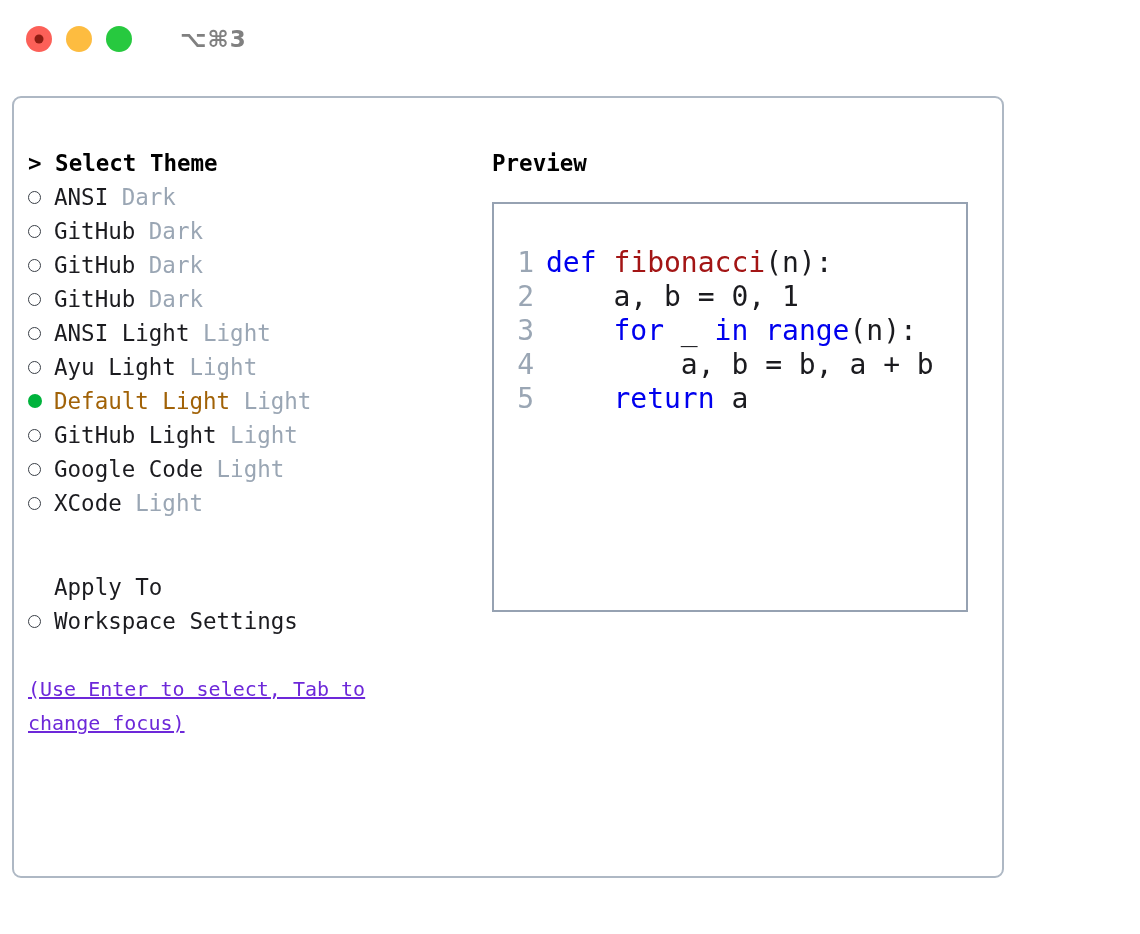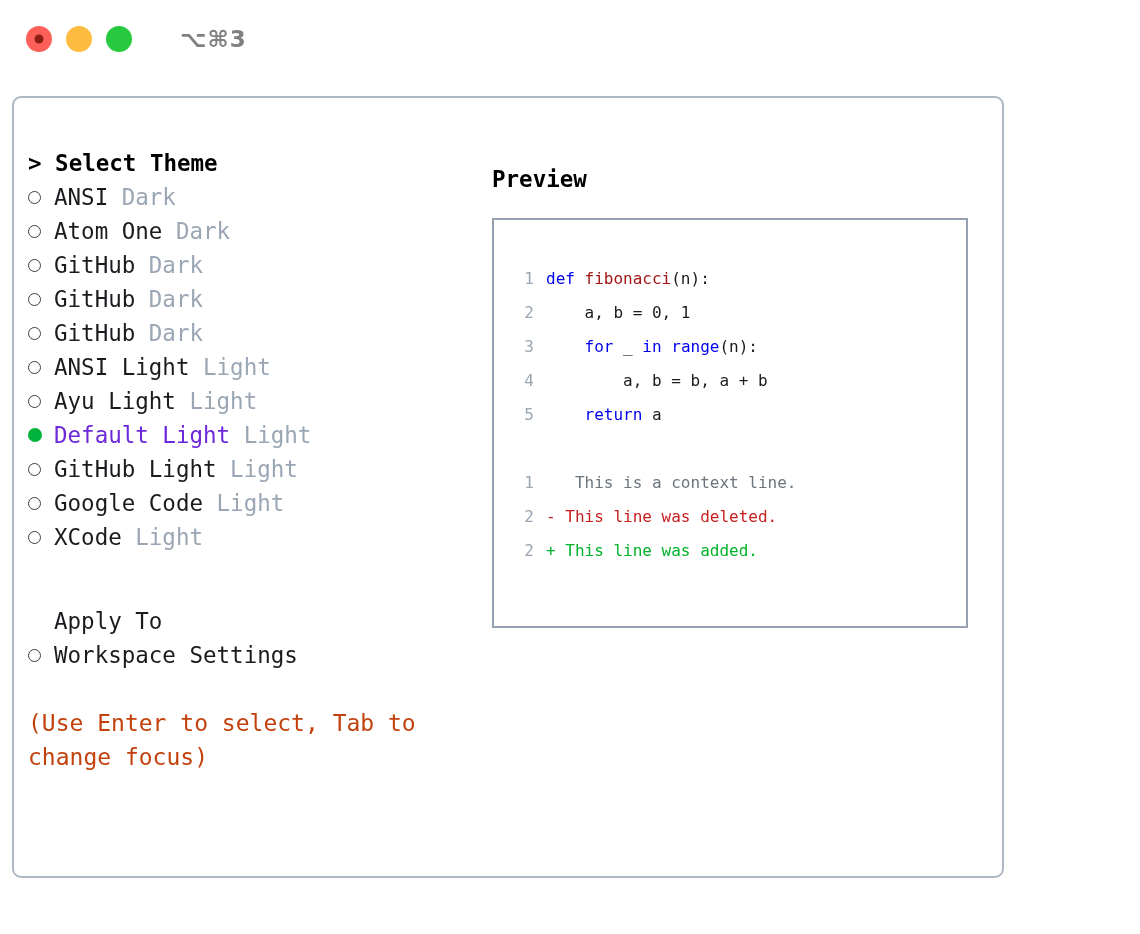--- a/index.html
+++ b/index.html
@@ -131,74 +131,74 @@
   .radio-on::before {
     content: "";
     display: inline-block;
     width: 14px;
     height: 14px;
     background: #00b33c;
     border-radius: 50%;
     vertical-align: 1px;
   }
   .item-label { color: #1b1b1f; }
-  .item-label.selected { color: #6d28d9; }
+  .item-label.selected { color: #a16207; }
   .item-tag {
     color: #9aa6b4;
   }
   .spacer-line { height: 34px; }
 
   
   #apply-to-group { margin-top: 16px; }
 
   
   #hint-block {
     margin-top: 34px;
   }
   .hint-line {
-    color: #c2410c;
-    font-size: 23px;
-    line-height: 34px;
-    height: 34px;
-    white-space: pre;
+    color: #6d28d9;
+    font-size: 20px;
+    line-height: 34px;
+    height: 34px;
+    white-space: pre;
+    text-decoration: underline;
   }
 
   
   #preview-column {
     position: absolute;
     left: 478px;
     top: 48px;
     width: 500px;
   }
   #preview-header {
     font-size: 22.5px;
     font-weight: bold;
     color: #000000;
     line-height: 34px;
     height: 34px;
     white-space: pre;
-    margin-top: 16px;
   }
   #preview-box {
     margin-top: 22px;
     width: 476px;
     height: 410px;
     border: 2px solid #96a2b2;
     box-sizing: border-box;
     background: #ffffff;
     position: relative;
   }
   #code-area {
     position: absolute;
     left: 14px;
     top: 42px;
     right: 6px;
   }
   .code-line {
-    font-size: 16px;
+    font-size: 28px;
     line-height: 34px;
     height: 34px;
     white-space: pre;
     color: #1b1b1f;
   }
   .lineno {
     display: inline-block;
     width: 26px;
     text-align: right;
     color: #9aa6b4;
@@ -228,21 +228,20 @@
 
   <div id="main-panel">
     <div id="panel-body">
 
       <div id="theme-column">
 
         <div class="tui-line section-header">&gt; Select Theme</div>
 
         <div id="theme-list">
             <div class="tui-line"><span class="marker-dot radio-off"></span><span class="item-label">ANSI</span><span> </span><span class="item-tag">Dark</span></div>
-            <div class="tui-line"><span class="marker-dot radio-off"></span><span class="item-label">Atom One</span><span> </span><span class="item-tag">Dark</span></div>
             <div class="tui-line"><span class="marker-dot radio-off"></span><span class="item-label">GitHub</span><span> </span><span class="item-tag">Dark</span></div>
             <div class="tui-line"><span class="marker-dot radio-off"></span><span class="item-label">GitHub</span><span> </span><span class="item-tag">Dark</span></div>
             <div class="tui-line"><span class="marker-dot radio-off"></span><span class="item-label">GitHub</span><span> </span><span class="item-tag">Dark</span></div>
             <div class="tui-line"><span class="marker-dot radio-off"></span><span class="item-label">ANSI Light</span><span> </span><span class="item-tag">Light</span></div>
             <div class="tui-line"><span class="marker-dot radio-off"></span><span class="item-label">Ayu Light</span><span> </span><span class="item-tag">Light</span></div>
             <div class="tui-line"><span class="marker-dot radio-on"></span><span class="item-label selected">Default Light</span><span> </span><span class="item-tag">Light</span></div>
             <div class="tui-line"><span class="marker-dot radio-off"></span><span class="item-label">GitHub Light</span><span> </span><span class="item-tag">Light</span></div>
             <div class="tui-line"><span class="marker-dot radio-off"></span><span class="item-label">Google Code</span><span> </span><span class="item-tag">Light</span></div>
             <div class="tui-line"><span class="marker-dot radio-off"></span><span class="item-label">XCode</span><span> </span><span class="item-tag">Light</span></div>
           </div>
@@ -267,24 +266,19 @@
         <div id="preview-box">
           <div id="code-area">
             <div id="code-block">
                 <div class="code-line"><span class="lineno">1</span><span class="tok-kw">def </span><span class="tok-fn">fibonacci</span><span class="tok-plain">(n):</span></div>
                 <div class="code-line"><span class="lineno">2</span><span class="tok-plain">    a, b = 0, 1</span></div>
                 <div class="code-line"><span class="lineno">3</span><span class="tok-plain">    </span><span class="tok-kw">for</span><span class="tok-plain"> _ </span><span class="tok-kw">in</span><span class="tok-plain"> </span><span class="tok-kw">range</span><span class="tok-plain">(n):</span></div>
                 <div class="code-line"><span class="lineno">4</span><span class="tok-plain">        a, b = b, a + b</span></div>
                 <div class="code-line"><span class="lineno">5</span><span class="tok-plain">    </span><span class="tok-kw">return</span><span class="tok-plain"> a</span></div>
               </div>
             <div class="code-gap"></div>
-            <div id="diff-block">
-                <div class="code-line"><span class="lineno">1</span><span class="diff-ctx"> </span><span class="diff-ctx">  This is a context line.</span></div>
-                <div class="code-line"><span class="lineno">2</span><span class="diff-del">-</span><span class="diff-del"> This line was deleted.</span></div>
-                <div class="code-line"><span class="lineno">2</span><span class="diff-add">+</span><span class="diff-add"> This line was added.</span></div>
-              </div>
           </div>
         </div>
       </div>
 
     </div>
   </div>
 </div>
 
 </body></html>

